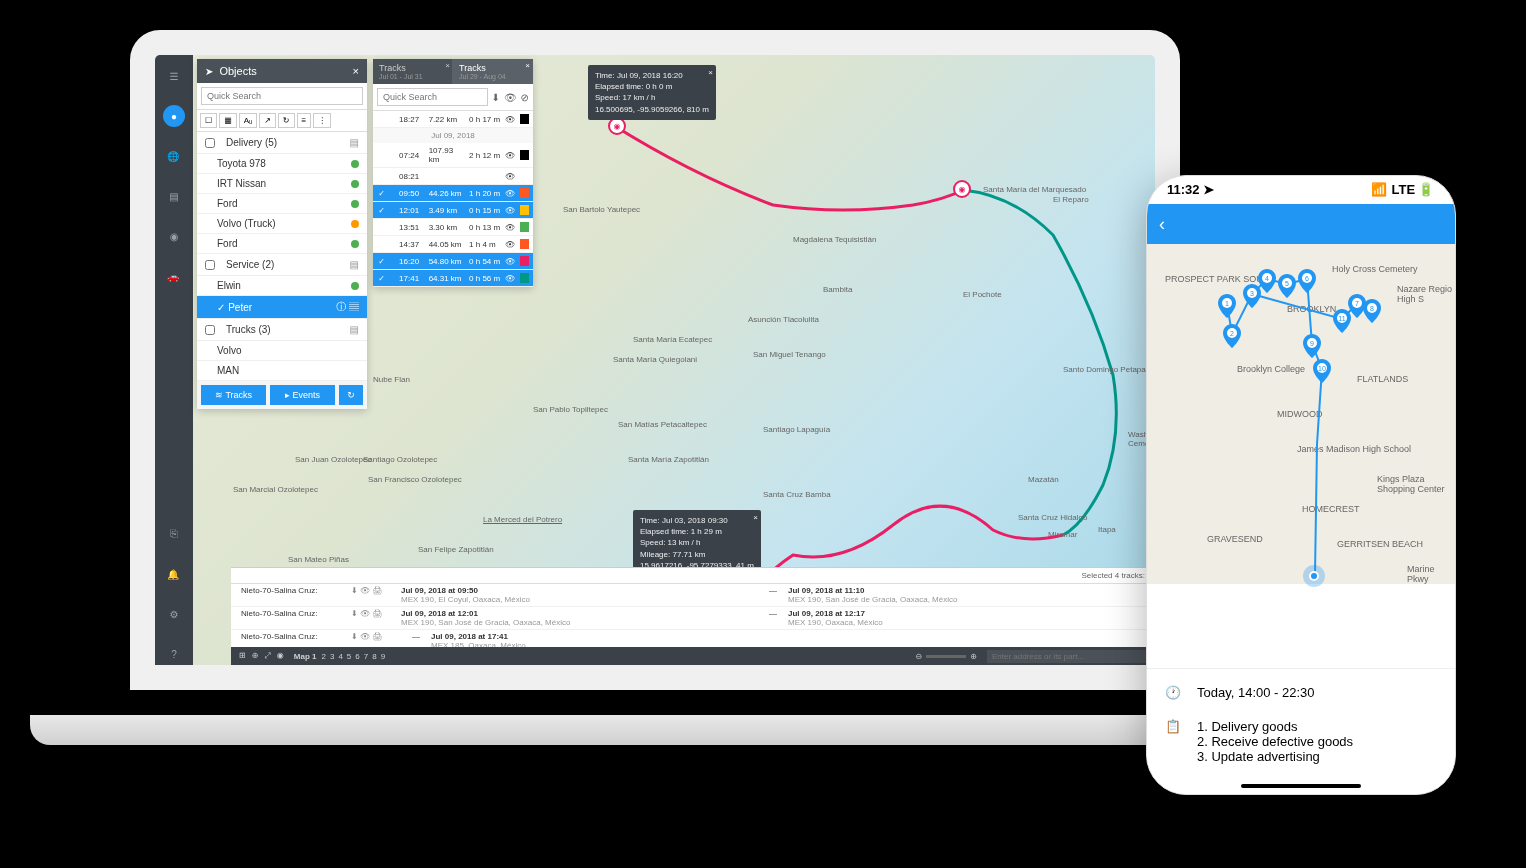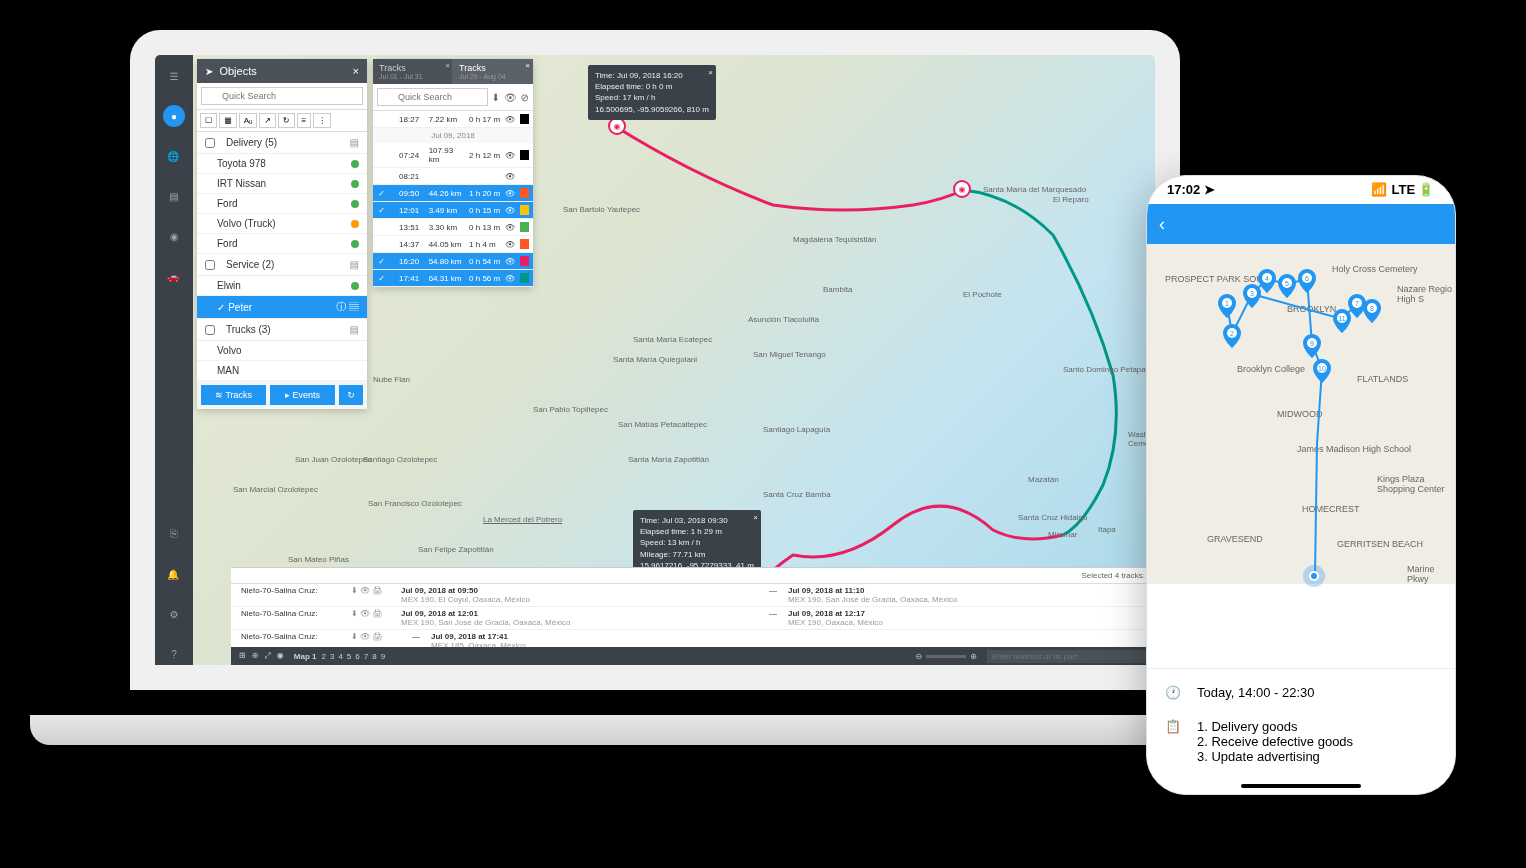--- a/index.html
+++ b/index.html
@@ -22,21 +22,21 @@
 .map-bg { position: absolute; inset: 0; background: linear-gradient(135deg,#e8ecd8 0%,#dde4d0 40%,#c4e4f0 70%,#a8d8e8 100%); }
 .map-place { position: absolute; font-size: 8px; color: #666; }
 .route-pink { position: absolute; stroke: #e91e63; stroke-width: 3; fill: none; }
 .route-teal { position: absolute; stroke: #009688; stroke-width: 3; fill: none; }
 
 
 .panel-objects { position: absolute; left: 4px; top: 4px; width: 170px; background: #fff; box-shadow: 0 2px 8px rgba(0,0,0,0.2); }
 .panel-header { background: #4a5158; color: #fff; padding: 6px 8px; display: flex; align-items: center; gap: 6px; font-size: 11px; }
 .panel-header .nav-arrow { font-size: 10px; }
 .search-row { padding: 4px; border-bottom: 1px solid #ddd; }
-.search-input { width: 100%; border: 1px solid #ccc; padding: 3px 20px; font-size: 9px; }
+.search-input { width: 100%; border: 1px solid #ccc; padding: 3px 5px; font-size: 9px; }
 .toolbar-row { display: flex; gap: 2px; padding: 3px; border-bottom: 1px solid #ddd; }
 .tb-btn { border: 1px solid #ccc; padding: 2px 4px; font-size: 8px; background: #fff; cursor: pointer; }
 .obj-group { padding: 5px 8px; font-size: 10px; border-bottom: 1px solid #eee; display: flex; align-items: center; gap: 11px; }
 .obj-group input[type=checkbox] { width: 10px; height: 10px; }
 .obj-item { padding: 4px 8px 4px 20px; font-size: 10px; border-bottom: 1px solid #f0f0f0; display: flex; align-items: center; justify-content: space-between; }
 .obj-item.selected { background: #2196f3; color: #fff; }
 .status-dot { width: 8px; height: 8px; border-radius: 50%; background: #4caf50; }
 .status-dot.orange { background: #ff9800; }
 .panel-footer { display: flex; gap: 4px; padding: 4px; background: #f5f5f5; }
 .footer-btn { flex: 1; background: #2196f3; color: #fff; border: none; padding: 5px; font-size: 9px; cursor: pointer; display: flex; align-items: center; justify-content: center; gap: 3px; }
@@ -148,21 +148,21 @@
             <div class="map-place" style="left: 870px; top: 310px;">Santo Domingo Petapa</div>
             <div class="map-place" style="left: 180px; top: 320px;">Nube Flan</div>
             <div class="map-place" style="left: 435px; top: 400px;">Santa María Zapotitlán</div>
             <div class="map-place" style="left: 570px; top: 370px;">Santiago Lapaguía</div>
             <div class="map-place" style="left: 340px; top: 350px;">San Pablo Topiltepec</div>
             <div class="map-place" style="left: 425px; top: 365px;">San Matías Petacaltepec</div>
             <div class="map-place" style="left: 570px; top: 435px;">Santa Cruz Bamba</div>
             <div class="map-place" style="left: 102px; top: 400px;">San Juan Ozolotepec</div>
             <div class="map-place" style="left: 170px; top: 400px;">Santiago Ozolotepec</div>
             <div class="map-place" style="left: 40px; top: 430px; text-align: center;">San Marcial Ozolotepec</div>
-            <div class="map-place" style="left: 175px; top: 444px;">San Francisco Ozolotepec</div>
+            <div class="map-place" style="left: 175px; top: 420px;">San Francisco Ozolotepec</div>
             <div class="map-place" style="left: 290px; top: 460px; text-decoration: underline;">La Merced del Potrero</div>
             <div class="map-place" style="left: 225px; top: 490px;">San Felipe Zapotitlán</div>
             <div class="map-place" style="left: 95px; top: 500px;">San Mateo Piñas</div>
             <div class="map-place" style="left: 150px; top: 510px;">Xanica</div>
             <div class="map-place" style="left: 205px; top: 525px;">Yuviaga</div>
             <div class="map-place" style="left: 825px; top: 458px;">Santa Cruz Hidalgo</div>
             <div class="map-place" style="left: 855px; top: 475px;">Miramar</div>
             <div class="map-place" style="left: 835px; top: 420px;">Mazatán</div>
             <div class="map-place" style="left: 905px; top: 470px;">Itapa</div>
             <div class="map-place" style="left: 700px; top: 515px;">Astata</div>
@@ -368,21 +368,21 @@
         </div>
       </div>
     </div>
   </div>
   <div class="laptop-base"></div>
 </div>
 
 <div class="phone">
   <div class="phone-notch"></div>
   <div class="phone-status">
-    <span><span>17:02</span> <span>➤</span></span>
+    <span><span>11:32</span> <span>➤</span></span>
     <span>📶 <span>LTE</span> 🔋</span>
   </div>
   <div class="phone-header">
     <span style="font-size:18px">‹</span>
   </div>
   <div class="phone-map">
     <div id="phone-map-labels">
         <div class="phone-map-label" style="left: 18px; top: 30px;">PROSPECT PARK SOUTH</div>
         <div class="phone-map-label" style="left: 185px; top: 20px;">Holy Cross Cemetery</div>
         <div class="phone-map-label" style="left: 250px; top: 40px;">Nazare Regio High S</div>

